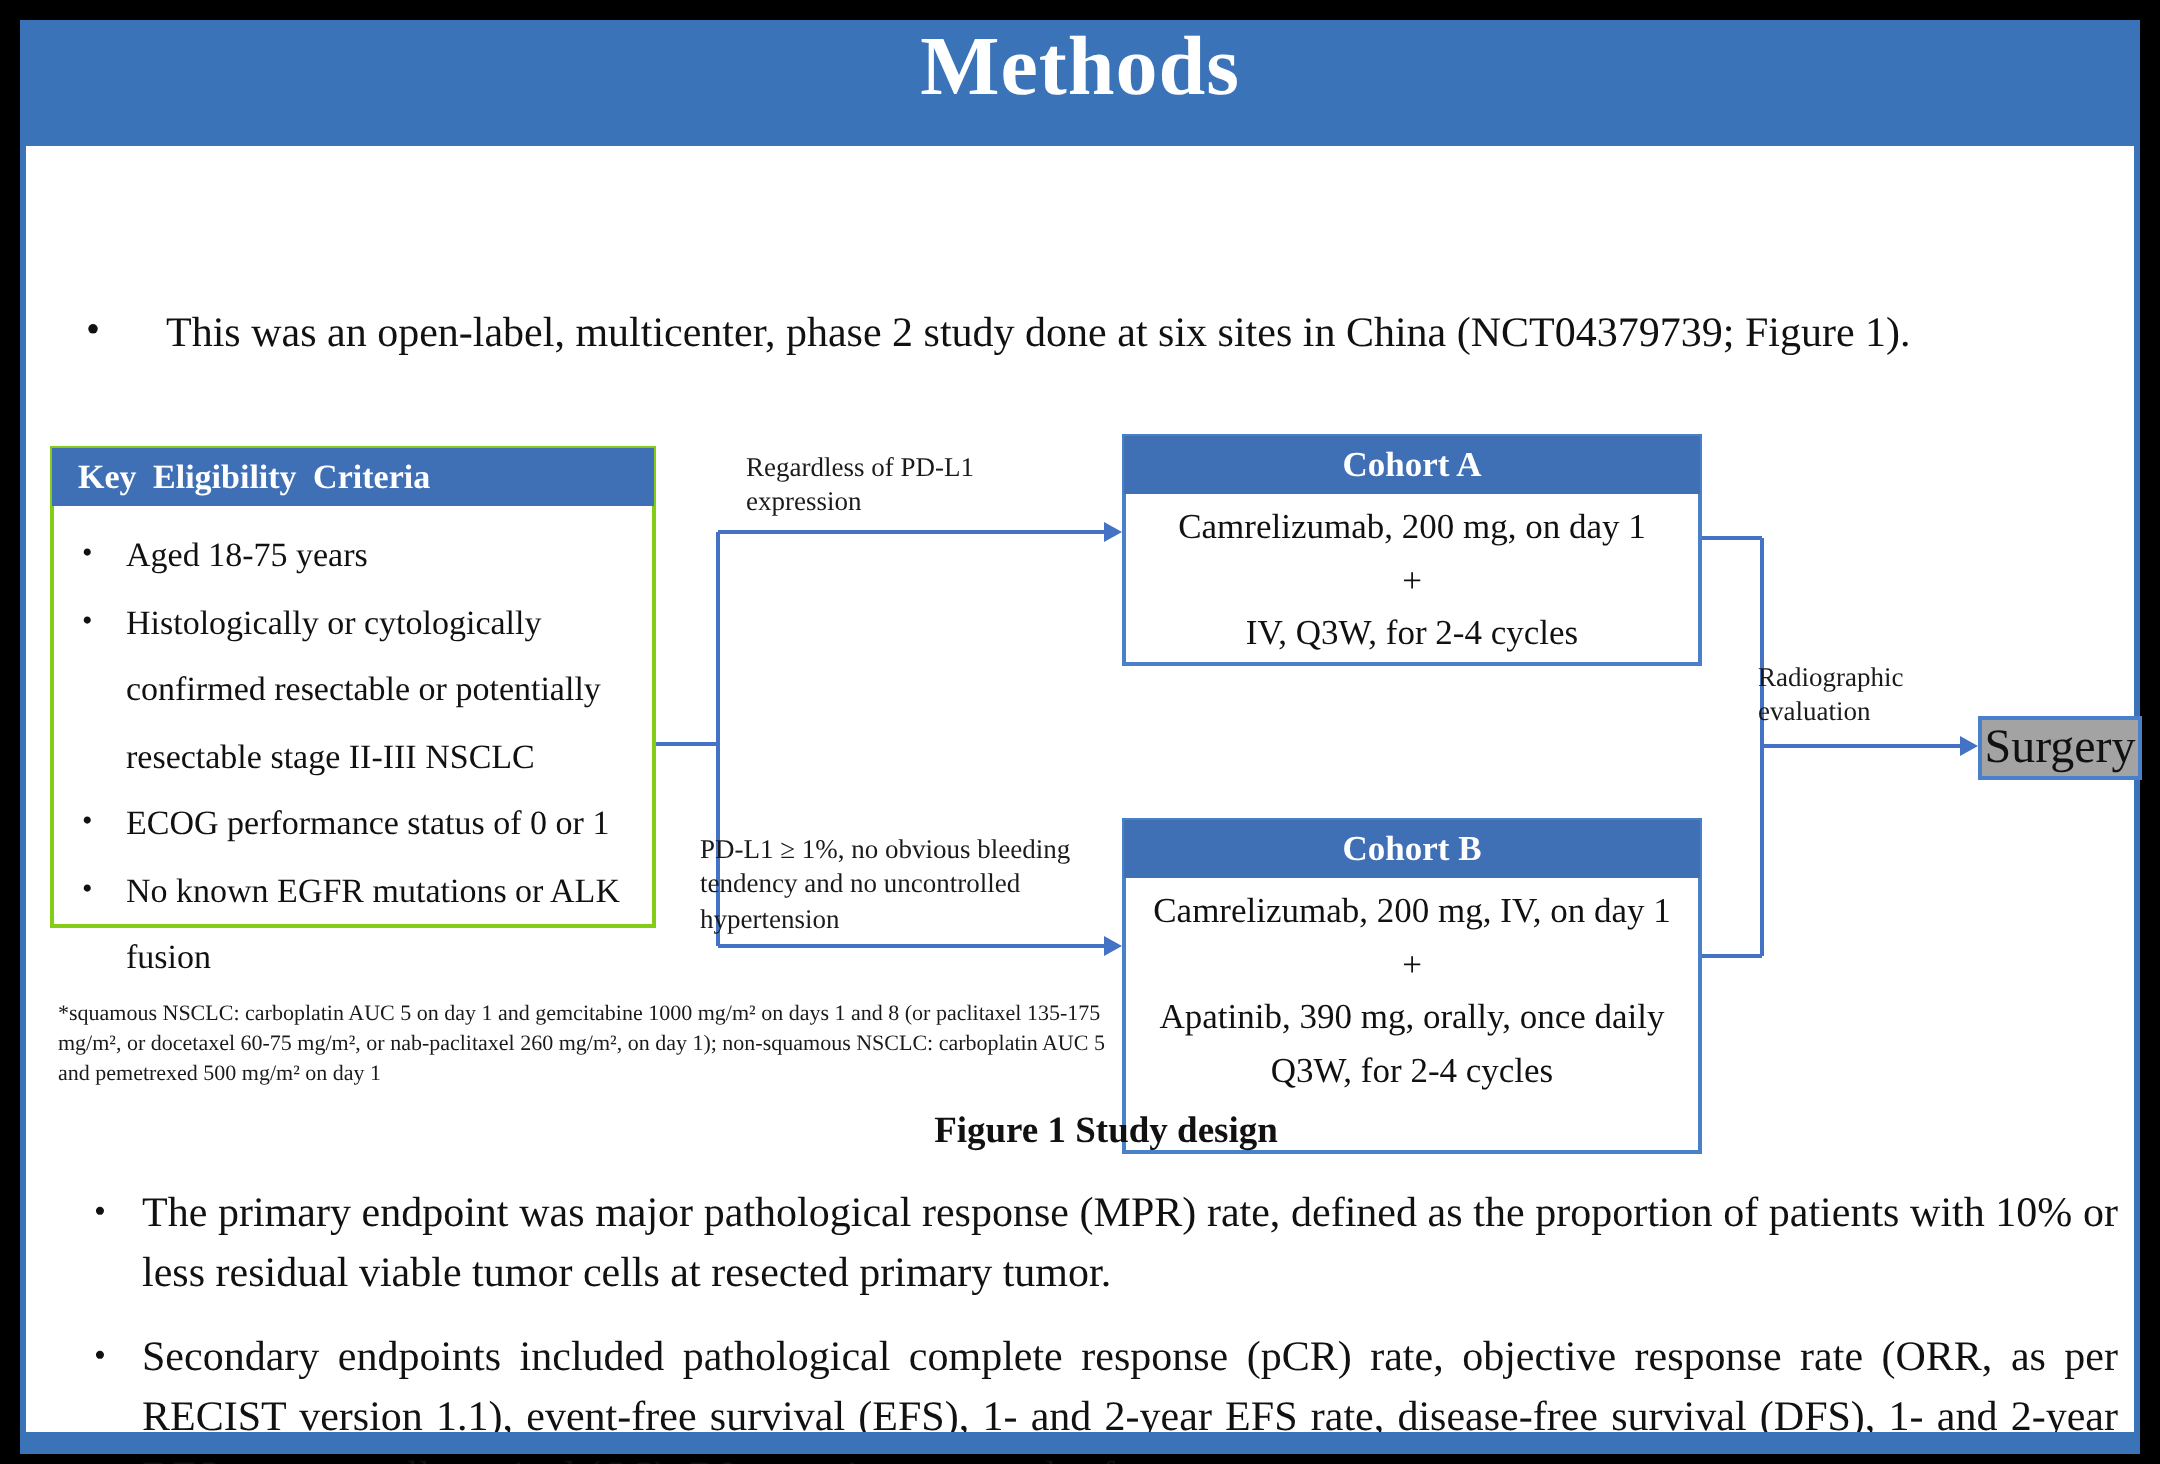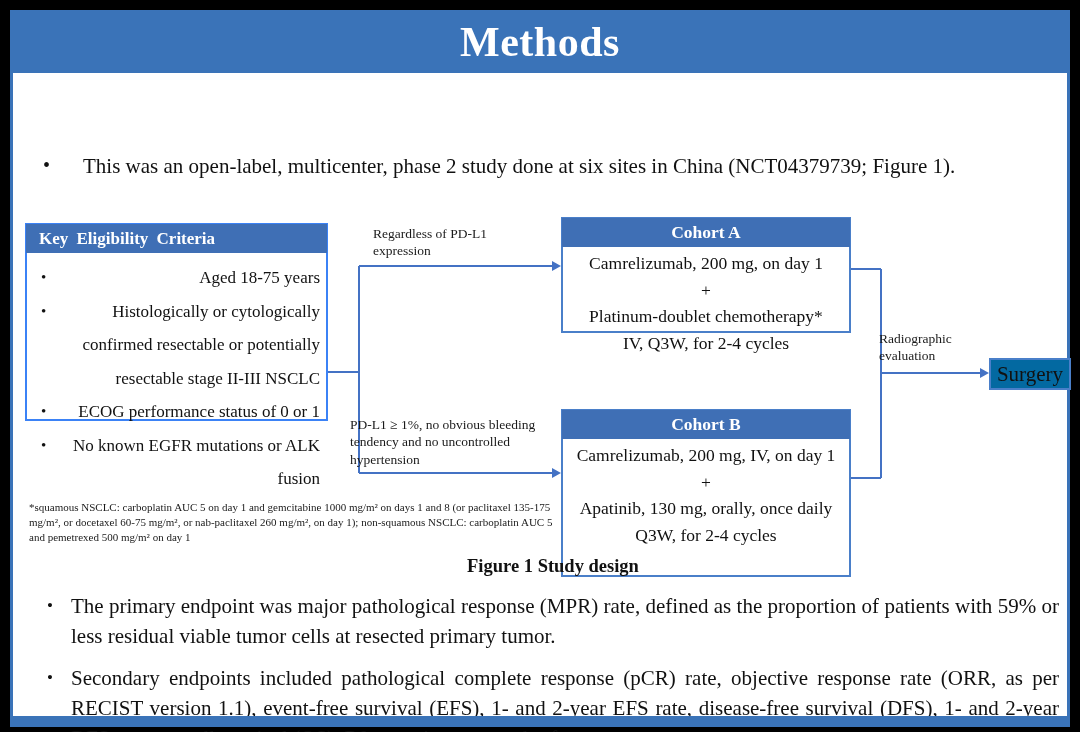--- a/index.html
+++ b/index.html
@@ -1,64 +1,64 @@
 <!DOCTYPE html>
 <html><head>
 <meta charset="utf-8">
 <style>
   * { margin:0; padding:0; box-sizing:border-box; }
   html,body { width:1080px; height:732px; background:#000; overflow:hidden; }
   body { font-family:"Liberation Serif","DejaVu Serif",serif; color:#111; }
   .slide { position:absolute; left:0; top:0; width:1080px; height:732px; background:#000; }
 
   .banner { position:absolute; left:10px; top:10px; width:1060px; height:63px;
-            background:#3a73b8; display:flex; align-items:center; justify-content:center; }
+            background:#3a73b8; display:flex; align-items:flex-start; justify-content:center; }
   .banner h1 { color:#fff; font-size:42px; font-weight:bold; letter-spacing:.5px; }
 
   .content { position:absolute; left:10px; top:73px; width:1060px; height:643px;
              background:#fff; border-left:3px solid #3a73b8; border-right:3px solid #3a73b8; }
   .bottombar { position:absolute; left:10px; top:716px; width:1060px; height:11px; background:#3a73b8; }
 
   .abs { position:absolute; }
 
   .bullet-row { position:absolute; }
   .bullet-dot { position:absolute; left:0; top:0; font-size:20px; }
   .bullet-text { display:block; }
 
   .intro { left:30px; top:81px; width:1020px; font-size:21px; }
   .intro .bullet-text { margin-left:40px; }
 
   .b2 { left:34px; top:519px; width:1012px; font-size:21px; line-height:1.42; }
   .b3 { left:34px; top:591px; width:1012px; font-size:21px; line-height:1.42; }
   .b2 .bullet-text, .b3 .bullet-text, .b4 .bullet-text { margin-left:24px; text-align:justify; }
   .b2 .bullet-dot, .b3 .bullet-dot, .b4 .bullet-dot { font-size:17px; top:2px; }
 
-  .elig-box { left:12px; top:150px; width:303px; height:198px; background:#fff;
-              border:2px solid #3b82f6;text-align:right; }
+  .elig-box { left:12px; top:150px; width:303px; height:241px; background:#fff;
+              border:2px solid #84cc16; }
   .elig-header { height:29px; background:#3f6fb5; color:#fff; font-weight:bold; font-size:17px;
                  display:flex; align-items:center; padding-left:13px; word-spacing:4px;
                  margin:-1px; position:relative; }
   .elig-body { padding:9px 6px 0 8px; }
   .elig-item { position:relative; padding-left:28px; font-size:17px; line-height:33.5px; }
   .elig-item .dot { position:absolute; left:6px; top:0; font-size:15px; }
 
   .cohort { width:290px; background:#fff; border:2px solid #4a7fc9; }
   .cohort-a { left:548px; top:125px; height:116px;margin-top:19px; }
   .cohort-b { left:548px; top:336px; height:168px; }
   .cohort-header { height:29px; background:#3f6fb5; color:#fff; font-weight:bold; font-size:17.5px;
                    display:flex; align-items:center; justify-content:center; margin:-1px; position:relative; }
   .cohort-body { padding-top:4px; text-align:center; font-size:17.5px; line-height:26.5px; }
 
   .flow-label { position:absolute; font-size:13.5px; line-height:1.28; color:#1a1a1a; }
   .label-a { left:360px; top:152px; width:175px; }
   .label-b { left:337px; top:343px; width:194px; }
   .label-eval { left:866px; top:257px; width:108px; }
 
   .surgery { left:976px; top:285px; width:82px; height:32px; border:2px solid #4a7fc9;
-             display:flex; align-items:center; justify-content:center; font-size:21px; background:#0369a1; }
+             display:flex; align-items:center; justify-content:center; font-size:24px; background:#a3a3a3; }
 
   .footnote { left:16px; top:427px; width:530px; font-size:11px; line-height:1.38; color:#1a1a1a; }
   .caption { left:0; top:483px; width:1080px; text-align:center; font-size:18.5px; font-weight:bold; }
 
   svg.connectors { position:absolute; left:0; top:0; width:1080px; height:732px; pointer-events:none; }
   svg.connectors path { stroke:#4472c4; stroke-width:2; fill:none; }
   svg.connectors polygon { fill:#4472c4; }
 </style>
 </head>
 <body>
@@ -106,46 +106,45 @@
     </div>
 
     <div class="flow-label label-a">Regardless of PD-L1 expression</div>
     <div class="flow-label label-b">PD-L1 ≥ 1%, no obvious bleeding tendency and no uncontrolled hypertension</div>
 
     <div class="abs cohort cohort-a">
       <div class="cohort-header">Cohort A</div>
       <div class="cohort-body">
         <div>Camrelizumab, 200 mg, on day 1</div>
         <div>+</div>
-        <div>Platinum-doublet chemotherapy*</div>
         <div>IV, Q3W, for 2-4 cycles</div>
       </div>
     </div>
 
     <div class="abs cohort cohort-b">
       <div class="cohort-header">Cohort B</div>
       <div class="cohort-body">
         <div>Camrelizumab, 200 mg, IV, on day 1</div>
         <div>+</div>
-        <div>Apatinib, 130 mg, orally, once daily</div>
+        <div>Apatinib, 390 mg, orally, once daily</div>
         <div>Q3W, for 2-4 cycles</div>
       </div>
     </div>
 
     <div class="flow-label label-eval">Radiographic evaluation</div>
 
     <div class="abs surgery">Surgery</div>
 
     <div class="abs footnote">*squamous NSCLC: carboplatin AUC 5 on day 1 and gemcitabine 1000 mg/m² on days 1 and 8 (or paclitaxel 135-175 mg/m², or docetaxel 60-75 mg/m², or nab-paclitaxel 260 mg/m², on day 1); non-squamous NSCLC: carboplatin AUC 5 and pemetrexed 500 mg/m² on day 1</div>
 
     <div class="abs caption">Figure 1 Study design</div>
 
     <div class="bullet-row b2">
       <span class="bullet-dot">•</span>
-      <span class="bullet-text">The primary endpoint was major pathological response (MPR) rate, defined as the proportion of patients with 59% or less residual viable tumor cells at resected primary tumor.</span>
+      <span class="bullet-text">The primary endpoint was major pathological response (MPR) rate, defined as the proportion of patients with 10% or less residual viable tumor cells at resected primary tumor.</span>
     </div>
 
     <div class="bullet-row b3">
       <span class="bullet-dot">•</span>
       <span class="bullet-text">Secondary endpoints included pathological complete response (pCR) rate, objective response rate (ORR, as per RECIST version 1.1), event-free survival (EFS), 1- and 2-year EFS rate, disease-free survival (DFS), 1- and 2-year DFS rate, overall survival (OS), R0 resection rate, and safety.</span>
     </div>
 
   </div>
 
   <div class="bottombar"></div>

